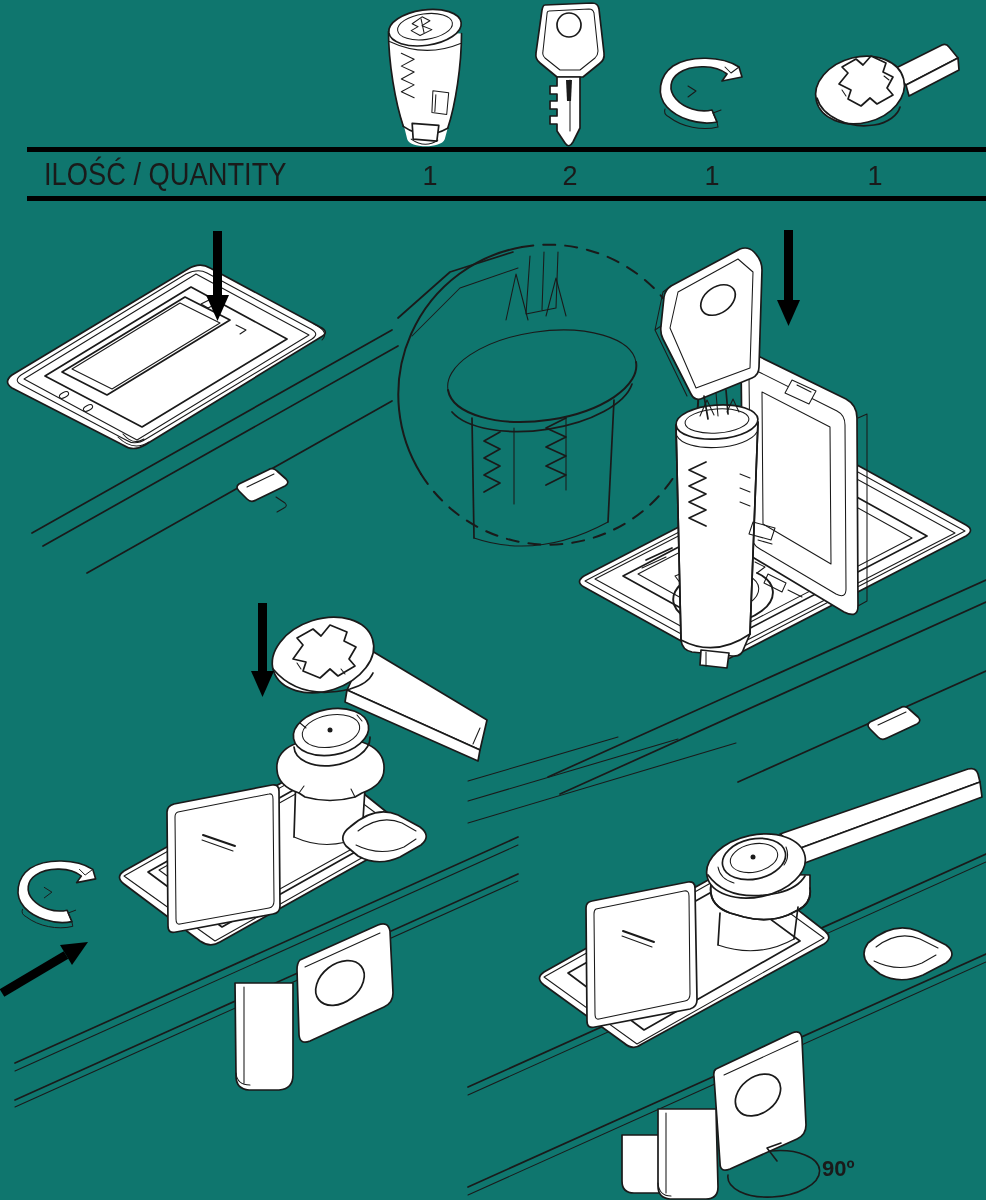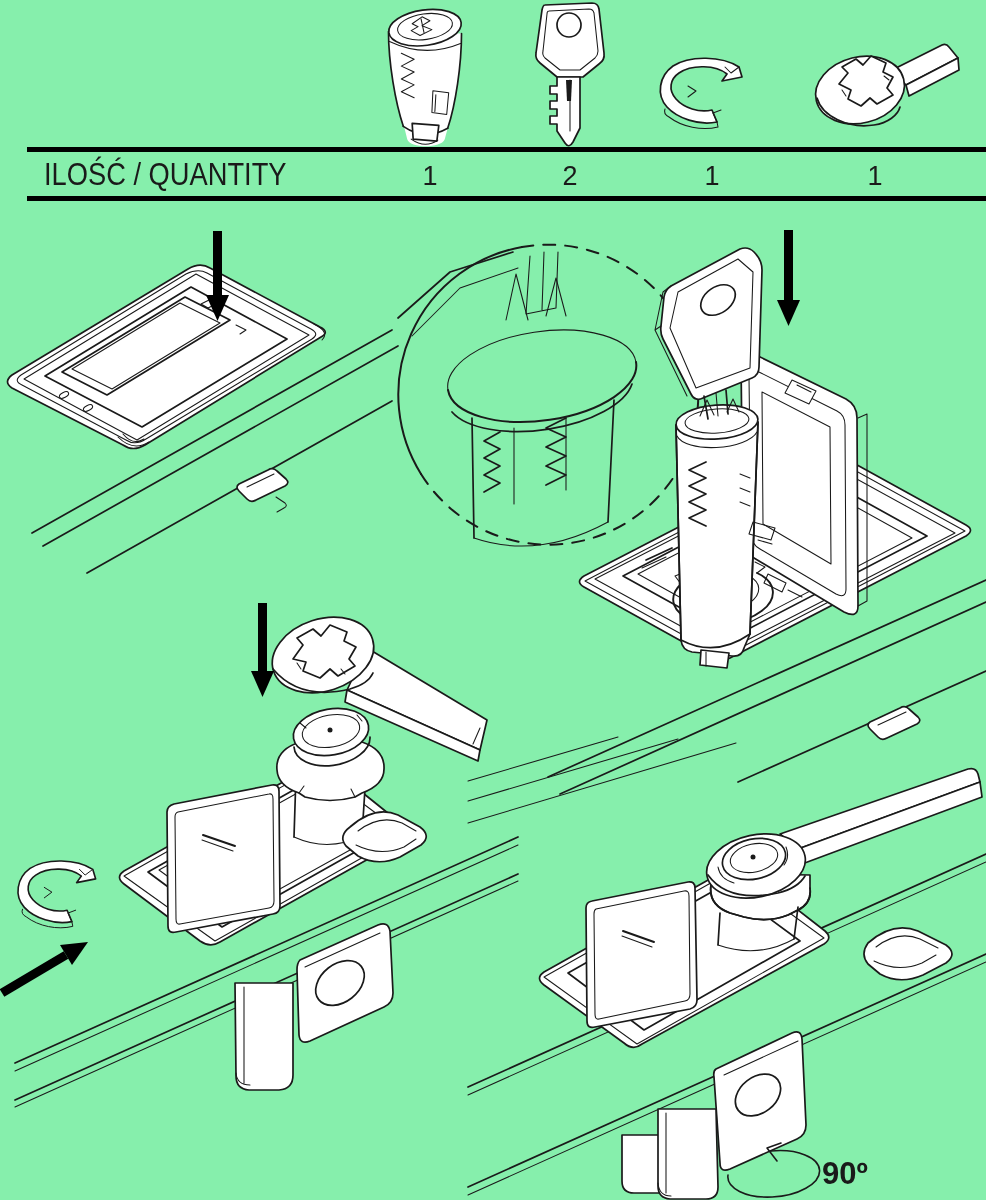--- a/index.html
+++ b/index.html
@@ -1,32 +1,32 @@
 <!DOCTYPE html>
 <html><head>
 <meta charset="utf-8">
 <style>
   html,body{margin:0;padding:0;background:#e8e8e8;}
-  #screen{position:relative;width:986px;height:1200px;background:#86efac;overflow:hidden;
+  #screen{position:relative;width:986px;height:1200px;background:#0f766e;overflow:hidden;
           font-family:"Liberation Sans", sans-serif;color:#1a1a1a;}
   .abs{position:absolute;}
   svg{display:block;overflow:visible;}
   .ln{fill:none;stroke:#1a1a1a;stroke-width:1.7;stroke-linejoin:round;stroke-linecap:round;}
   .ln2{fill:none;stroke:#1a1a1a;stroke-width:1.05;stroke-linejoin:round;stroke-linecap:round;}
   .fw{fill:#ffffff;stroke:#1a1a1a;stroke-width:1.7;stroke-linejoin:round;stroke-linecap:round;}
   .fw2{fill:#ffffff;stroke:#1a1a1a;stroke-width:1.05;stroke-linejoin:round;stroke-linecap:round;}
   .blk{fill:#000000;stroke:none;}
   .dash{stroke-dasharray:12 10;}
   .rule{position:absolute;left:27px;width:959px;height:5px;background:#000;}
   .qty-label{position:absolute;left:44px;top:152px;height:46px;line-height:46px;
              font-size:31px;letter-spacing:0px;transform:scaleX(0.88);transform-origin:left center;
              white-space:nowrap;}
   .qty-val{position:absolute;top:155px;width:44px;height:42px;line-height:42px;
            font-size:27px;text-align:center;}
-  .rot-label{position:absolute;left:822px;top:1156px;font-size:31px;font-weight:bold;
+  .rot-label{position:absolute;left:822px;top:1156px;font-size:22px;font-weight:bold;
              white-space:nowrap;}
 </style>
 </head>
 <body>
 
 <div id="screen">
 
   <svg class="abs" style="left:375px;top:2px" width="100" height="148" viewBox="0 0 100 150">
     <path fill="#fff" stroke="none" d="M13,30 C13,62 20,102 29,127 L32,139 C34,148 66,149 70,139 L73,128 C81,103 87,63 87,32 Z"></path>
     <path class="ln" d="M13,30 C13,62 20,102 28,126"></path>

